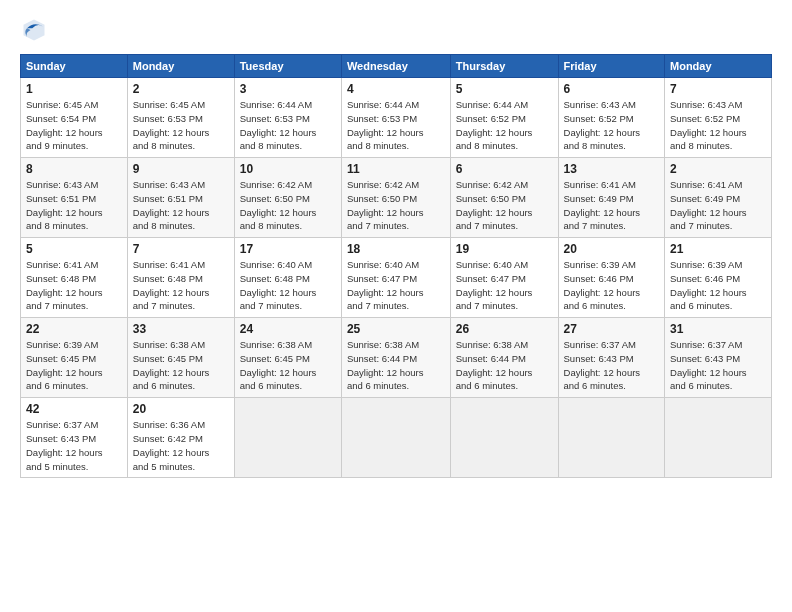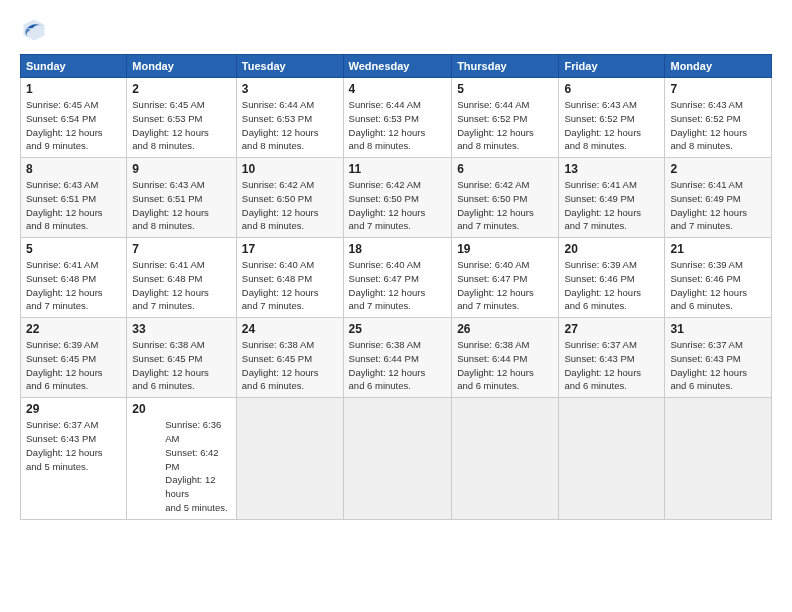--- a/index.html
+++ b/index.html
@@ -333,29 +333,29 @@
           <td>
             <span class="day-number">31</span>
             <div class="day-info" style="white-space: pre-line;">Sunrise: 6:37 AM
 Sunset: 6:43 PM
 Daylight: 12 hours
 and 6 minutes.</div>
           </td>
         </tr>
         <tr>
           <td>
-            <span class="day-number">29</span>
+            <span class="day-number">42</span>
             <div class="day-info" style="white-space: pre-line;">Sunrise: 6:37 AM
 Sunset: 6:43 PM
 Daylight: 12 hours
 and 5 minutes.</div>
           </td>
           <td>
             <span class="day-number">20</span>
-            <div class="day-info" style="white-space: pre-line; margin-left: 33px;">Sunrise: 6:36 AM
+            <div class="day-info" style="white-space: pre-line;">Sunrise: 6:36 AM
 Sunset: 6:42 PM
 Daylight: 12 hours
 and 5 minutes.</div>
           </td>
           <td class="empty-cell"></td>
           <td class="empty-cell"></td>
           <td class="empty-cell"></td>
           <td class="empty-cell"></td>
           <td class="empty-cell"></td>
         </tr>

